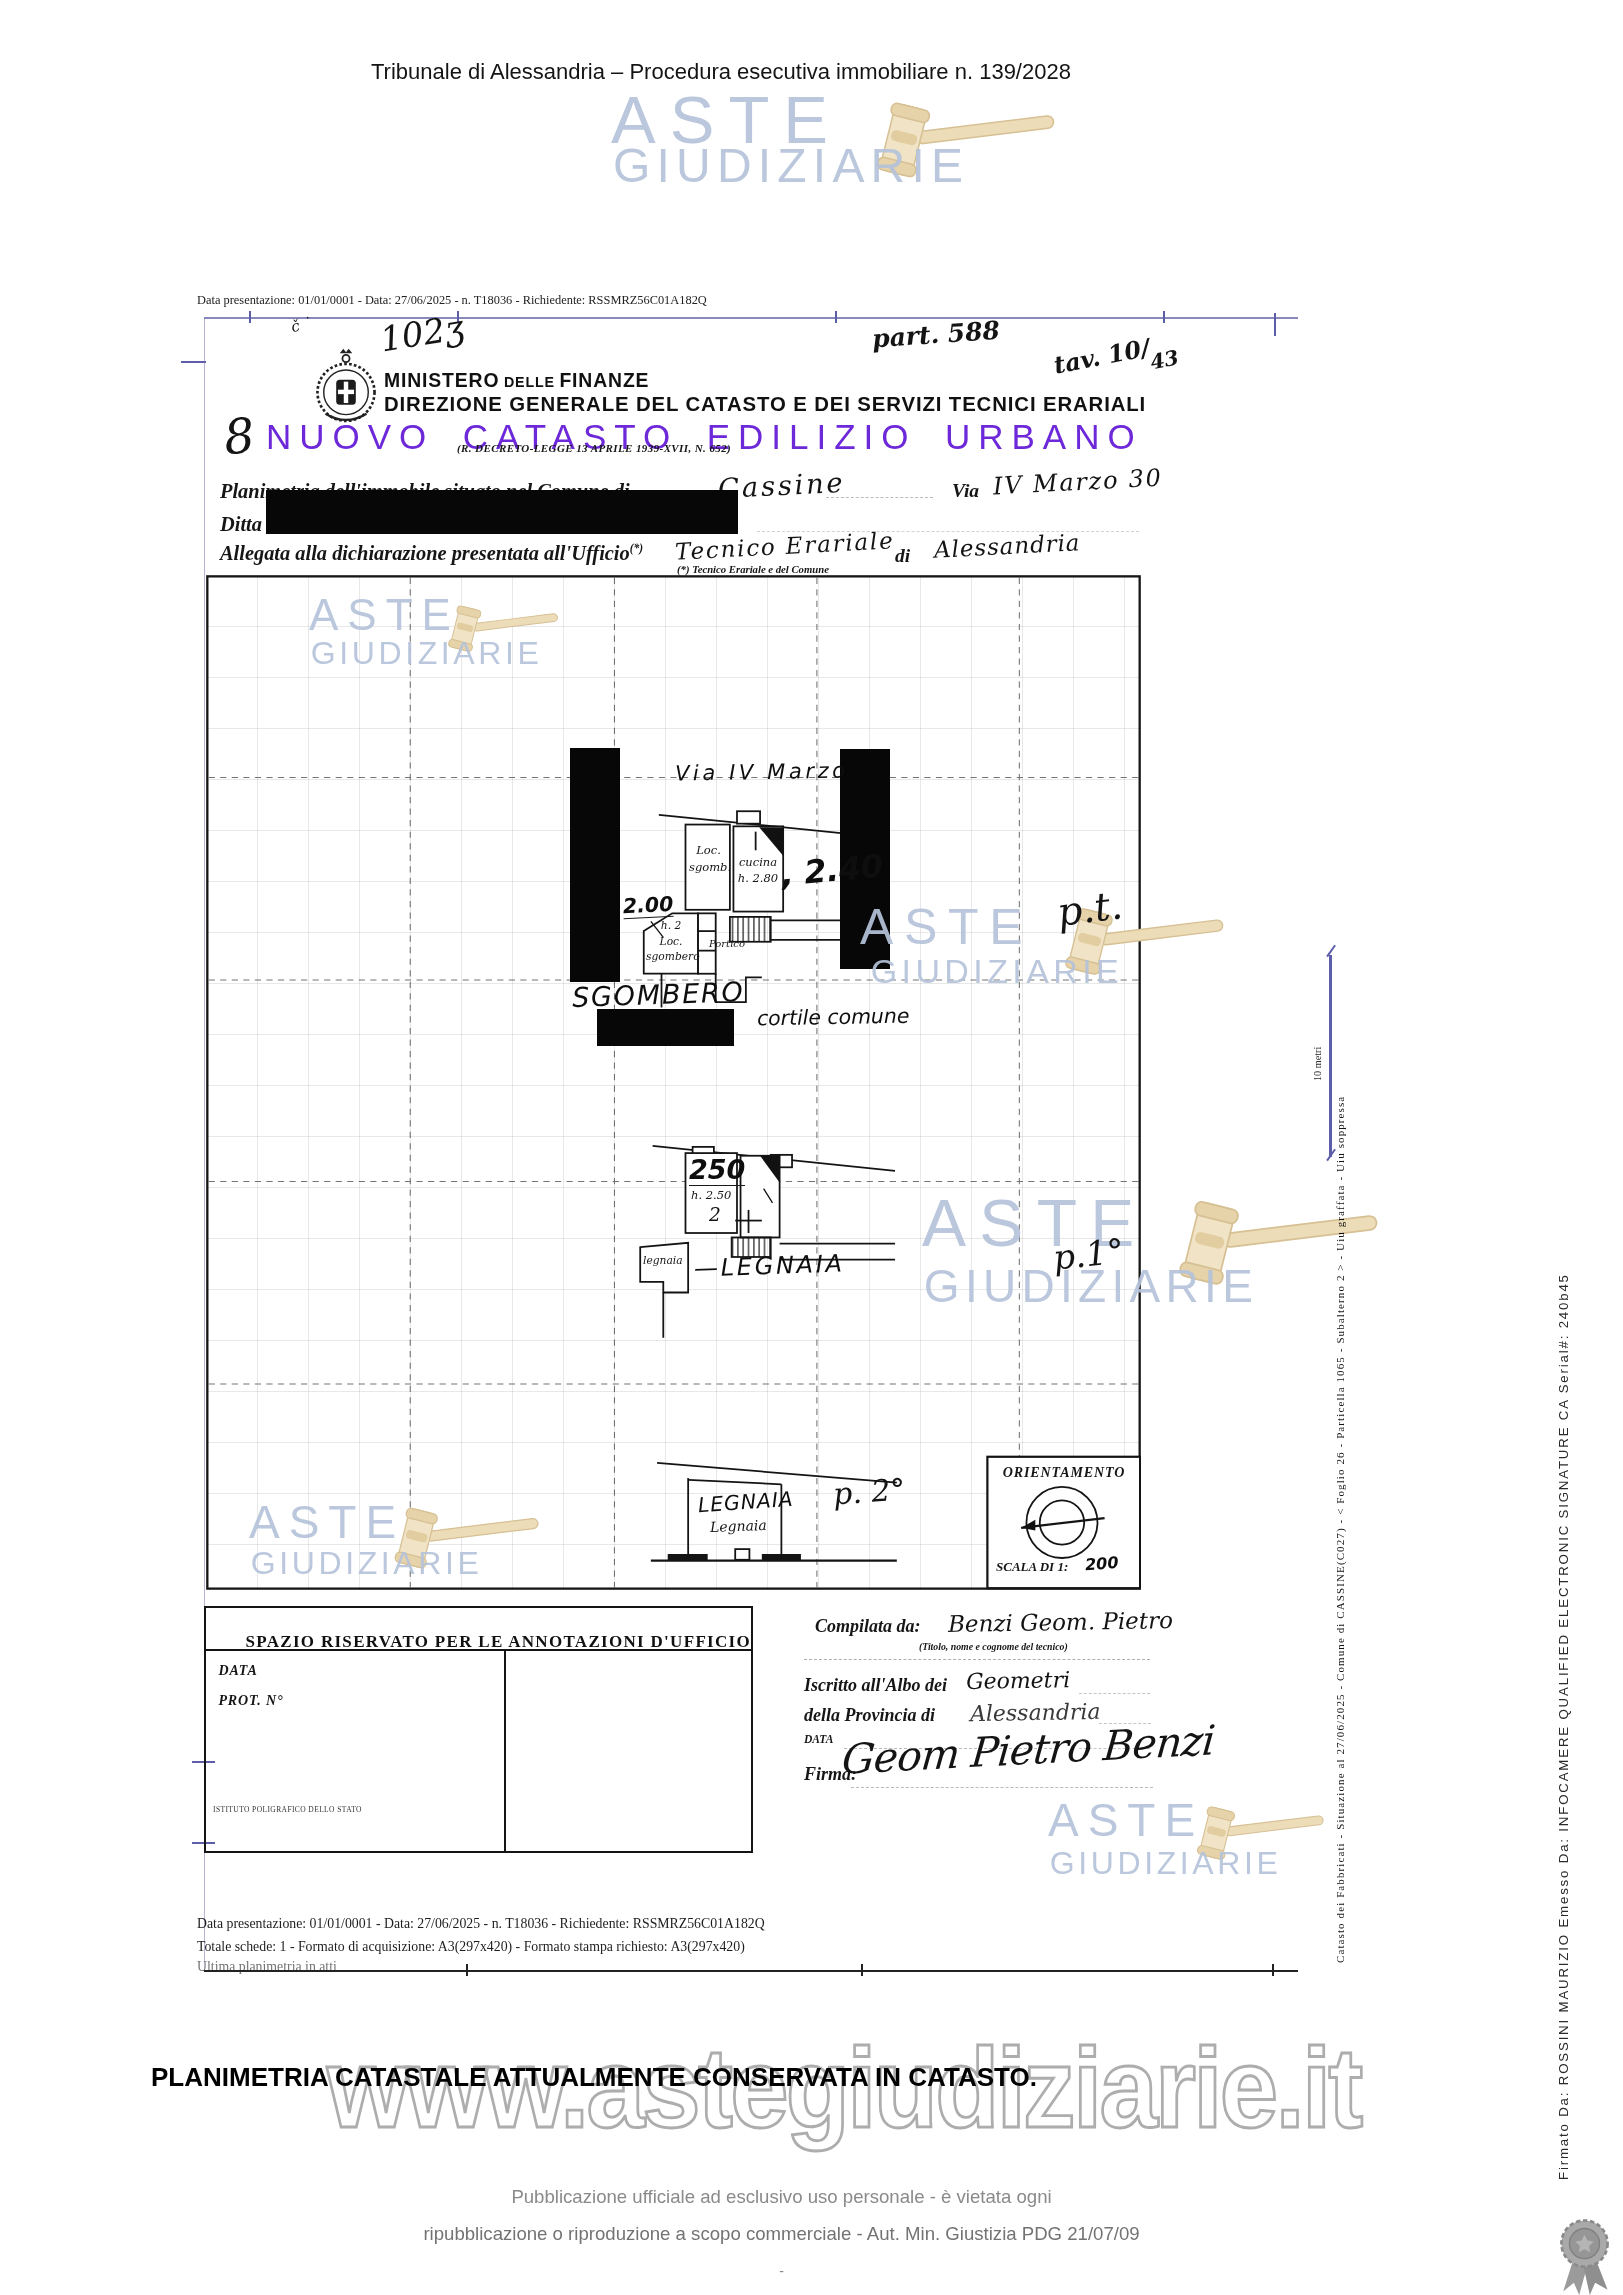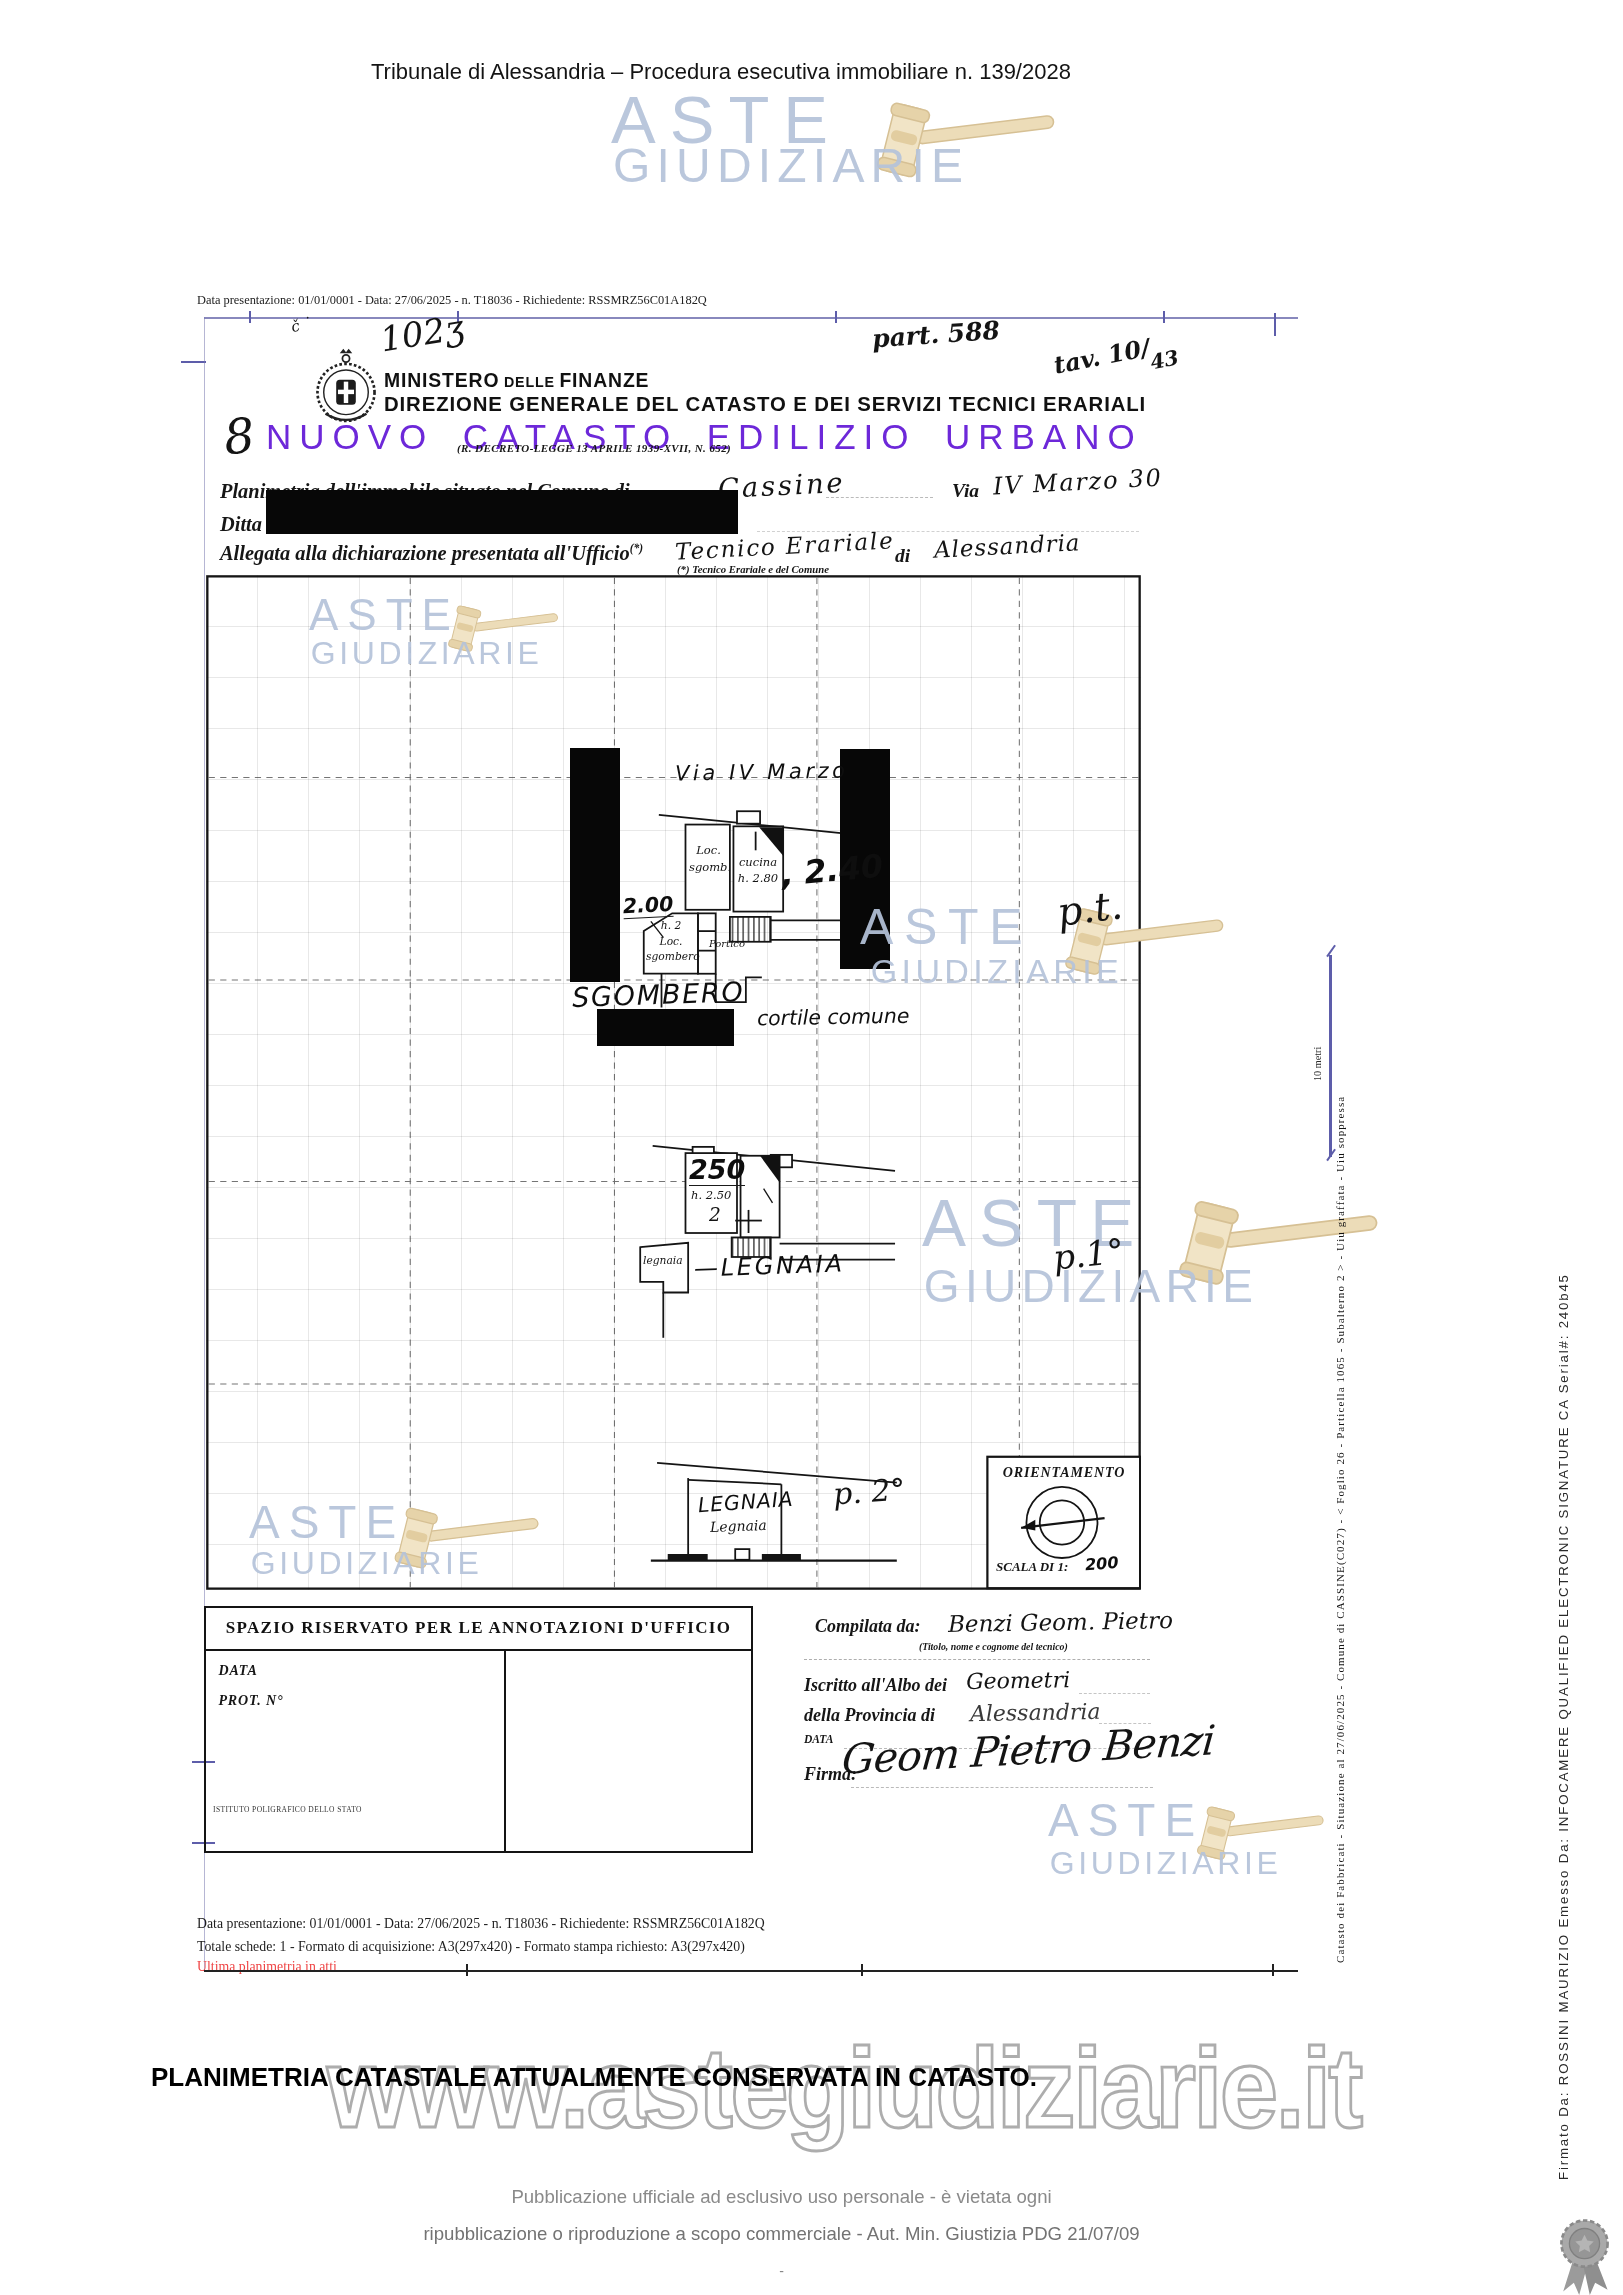--- a/index.html
+++ b/index.html
@@ -255,21 +255,21 @@
 <div class="abs lab" style="left:993px;top:1465px;width:142px;text-align:center;font-size:14px;letter-spacing:0.9px">ORIENTAMENTO</div>
 <div class="abs lab" style="left:996px;top:1559px;font-size:13px">SCALA DI 1:</div>
 <div class="abs hwS" style="left:1085px;top:1554px;font-size:16px;font-weight:bold;transform:rotate(-4deg)">200</div>
 
 <div class="abs" style="left:1329px;top:955px;width:2.7px;height:202px;background:#5d5daa"></div>
 <div class="abs" style="left:1324px;top:950px;width:14px;height:1.8px;background:#5d5daa;transform:rotate(-55deg)"></div>
 <div class="abs" style="left:1324px;top:1154px;width:14px;height:1.8px;background:#5d5daa;transform:rotate(-55deg)"></div>
 <div class="abs vtext" style="left:1312px;top:1019px;height:62px;font-size:10.2px;color:#2a2a2a">10 metri</div>
 
 <div class="abs" style="left:204px;top:1606px;width:549px;height:247px;border:2.2px solid #141414">
-  <div class="abs" style="left:0;top:10px;width:100%;text-align:center;font-weight:bold;font-size:17px;letter-spacing:1.3px">SPAZIO RISERVATO PER LE ANNOTAZIONI D'UFFICIO</div>
+  <div class="abs" style="left:0;top:24px;width:100%;text-align:right;font-weight:bold;font-size:17px;letter-spacing:1.3px">SPAZIO RISERVATO PER LE ANNOTAZIONI D'UFFICIO</div>
   <div class="abs" style="left:0;top:41px;width:100%;height:1.8px;background:#141414"></div>
   <div class="abs" style="left:298px;top:41px;width:1.8px;height:204px;background:#141414"></div>
   <div class="abs lab" style="left:12.4px;top:55px;font-size:14px;letter-spacing:0.9px">DATA</div>
   <div class="abs lab" style="left:12.4px;top:85px;font-size:14px;letter-spacing:0.9px">PROT. N°</div>
   <div class="abs" style="left:7px;top:197px;font-size:7.5px;letter-spacing:0.4px;color:#333">ISTITUTO POLIGRAFICO DELLO STATO</div>
 </div>
 
 <div class="abs lab" style="left:815px;top:1616px;font-size:18px">Compilata da:</div>
 <div class="abs hw" style="left:948px;top:1609px;font-size:23px;transform:rotate(-1deg)">Benzi  Geom.  Pietro</div>
 <div class="abs lab" style="left:919px;top:1641px;font-size:9.8px">(Titolo, nome e cognome del tecnico)</div>
@@ -286,21 +286,21 @@
 <div class="abs lab" style="left:804px;top:1733px;font-size:11.5px">DATA</div>
 <div class="abs dashline" style="left:844px;top:1748px;width:213px;opacity:.6"></div>
 <div class="abs dashline" style="left:1079px;top:1748px;width:71px;opacity:.5"></div>
 
 <div class="abs lab" style="left:804px;top:1764px;font-size:18px">Firma:</div>
 <div class="abs hw" style="left:842px;top:1726px;font-size:41px;letter-spacing:-0.9px;transform:rotate(-3deg) skewX(-8deg)">Geom Pietro Benzi</div>
 <div class="abs dashline" style="left:851px;top:1787px;width:302px;opacity:.6"></div>
 
 <div class="abs" style="left:197px;top:1916px;font-size:13.8px;color:#1d1d1d">Data presentazione: 01/01/0001 - Data: 27/06/2025 - n. T18036 - Richiedente: RSSMRZ56C01A182Q</div>
 <div class="abs" style="left:197px;top:1939px;font-size:13.8px;color:#1d1d1d">Totale schede: 1 - Formato di acquisizione: A3(297x420)  - Formato stampa richiesto: A3(297x420)</div>
-<div class="abs" style="left:197px;top:1959px;font-size:13.8px;color:#ef4444">Ultima planimetria in atti</div>
+<div class="abs" style="left:197px;top:1959px;font-size:13.8px;color:#737373">Ultima planimetria in atti</div>
 <div class="abs" style="left:204px;top:1970px;width:1094px;height:1.8px;background:#222"></div>
 <div class="abs" style="left:466px;top:1964px;width:1.8px;height:12.4px;background:#222"></div>
 <div class="abs" style="left:861px;top:1964px;width:1.8px;height:12.4px;background:#222"></div>
 <div class="abs" style="left:1272px;top:1964px;width:1.8px;height:12.4px;background:#222"></div>
 
 <div class="abs" style="left:1048px;top:1797px">
   <div class="abs wmt" style="left:0;top:0;font-size:46px;letter-spacing:9px">ASTE</div>
   <svg class="abs" style="left:144px;top:1.8px" width="133" height="69" viewBox="0 0 150 78">
       <use href="#gavel"></use>
     </svg>

